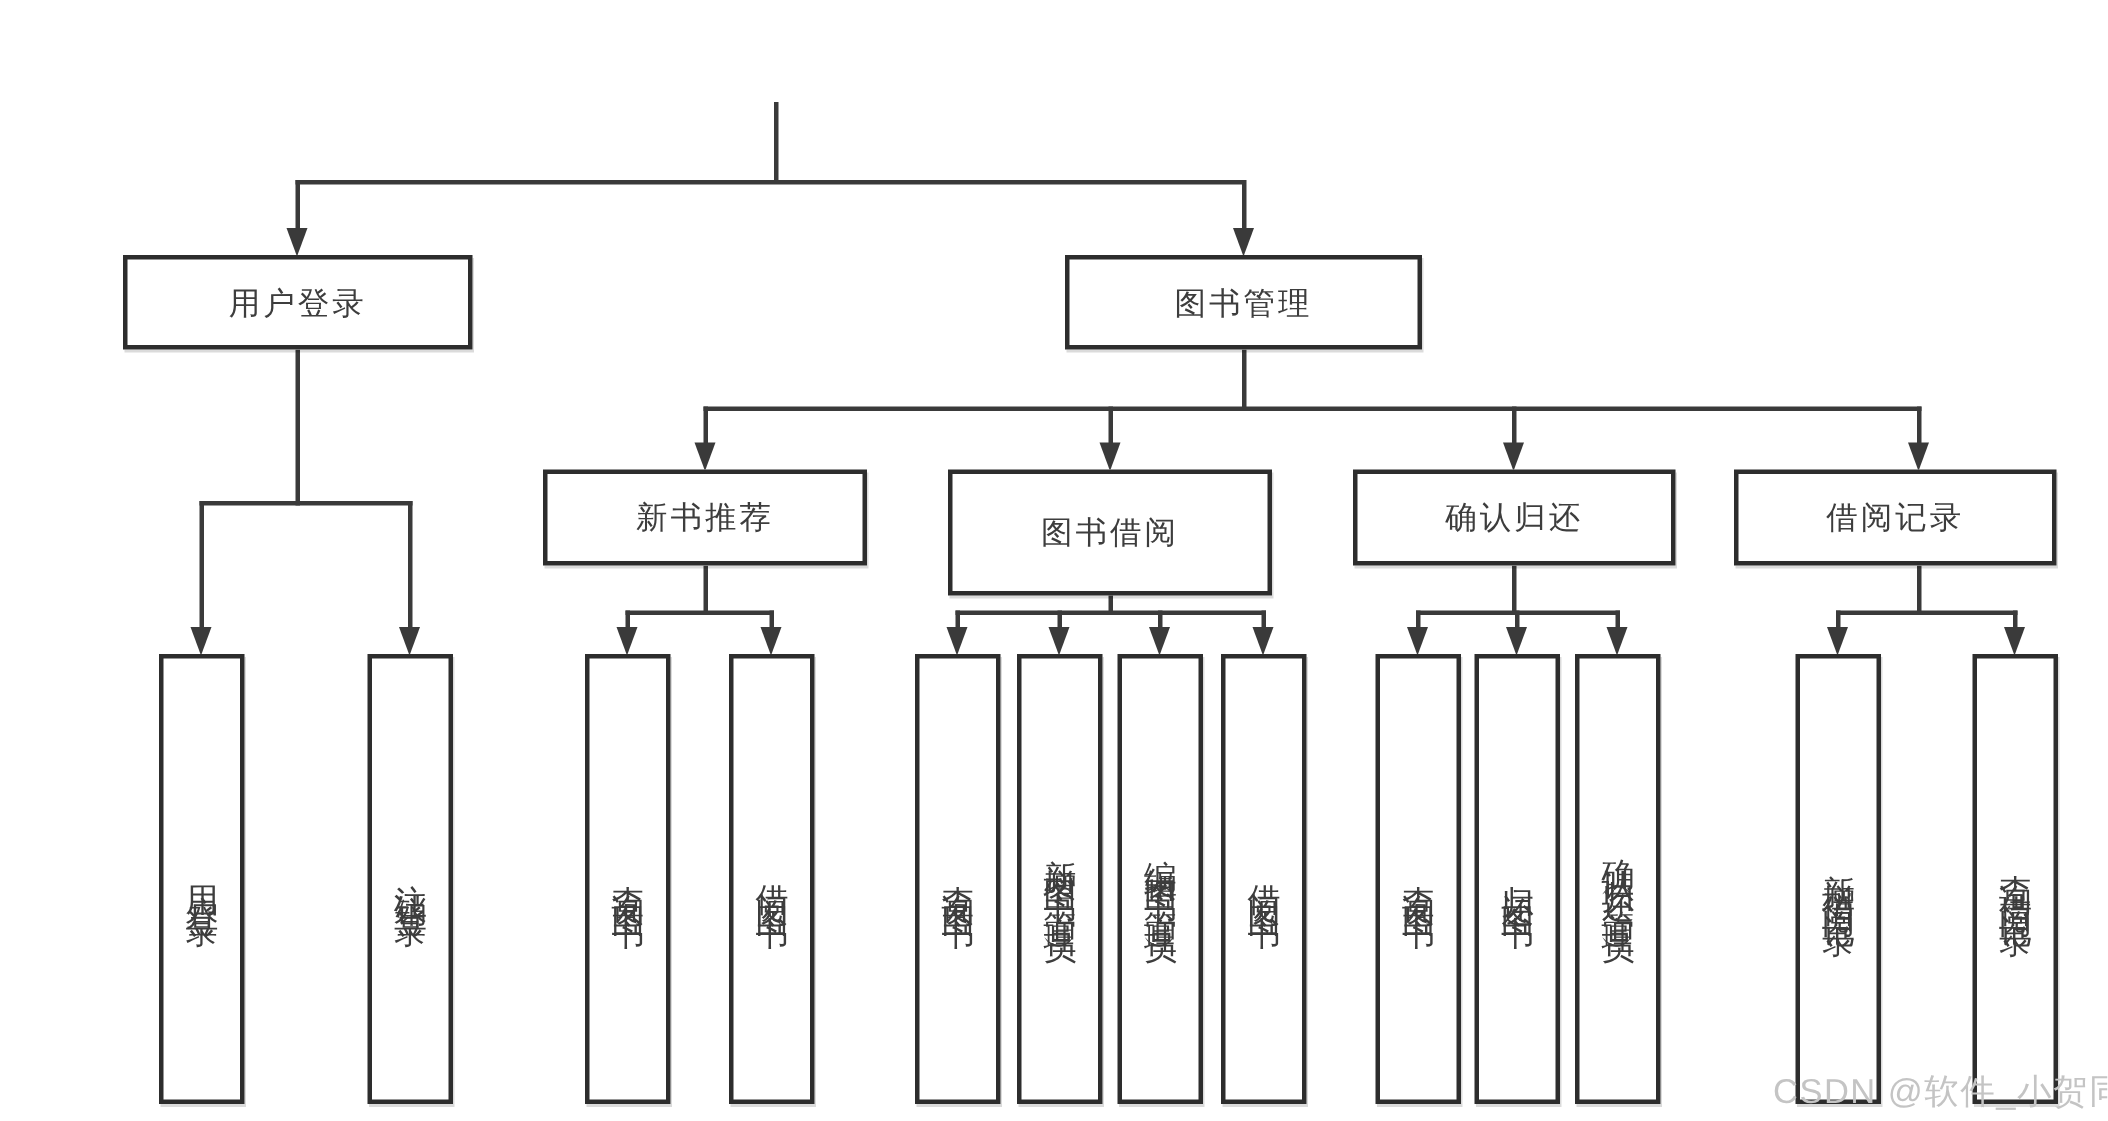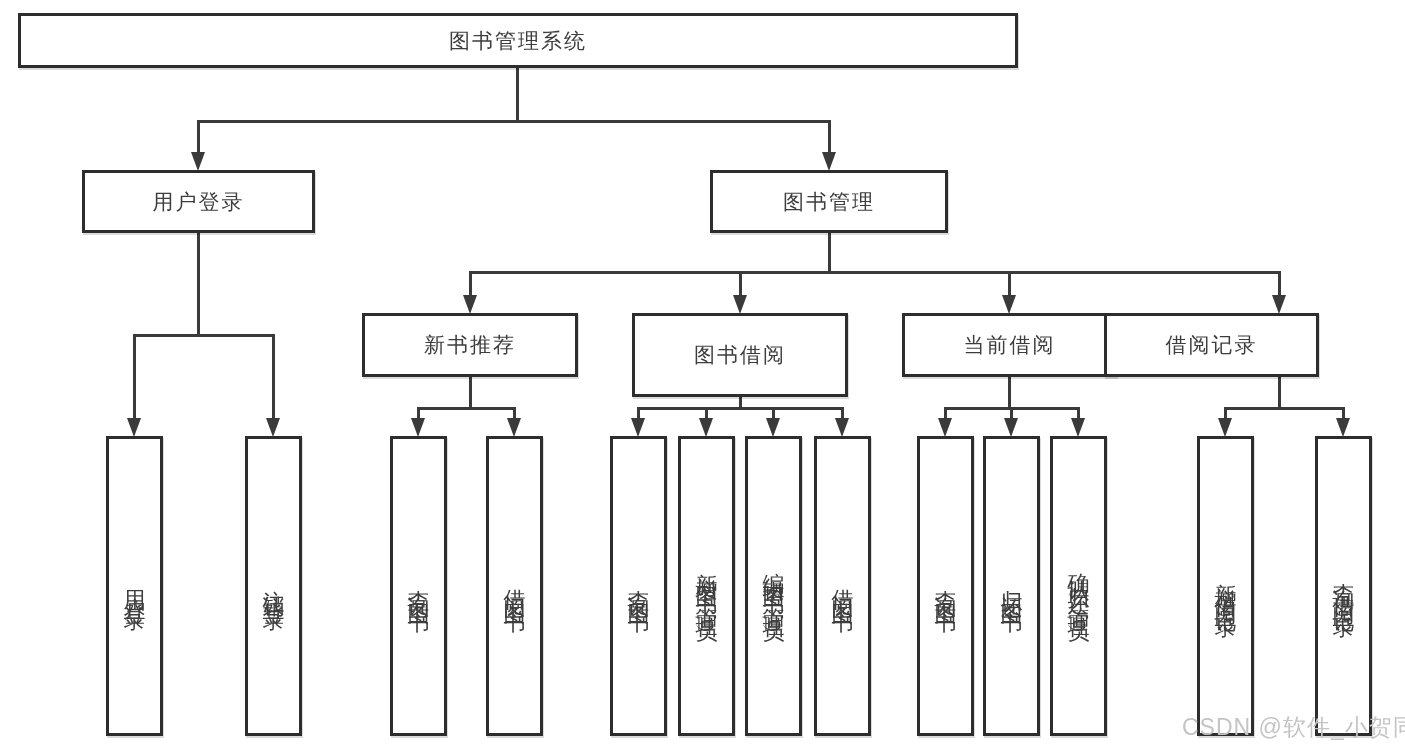--- a/index.html
+++ b/index.html
@@ -132,41 +132,38 @@
   <div class="v" style="left:1077px;top:407px;height:12px"></div>
   <div class="ah" style="left:1071px;top:418px"></div>
 
   <div class="v" style="left:1278px;top:377px;height:32px"></div>
   <div class="h" style="left:1224px;top:407px;width:121px"></div>
   <div class="v" style="left:1224px;top:407px;height:12px"></div>
   <div class="ah" style="left:1218px;top:418px"></div>
   <div class="v" style="left:1342px;top:407px;height:12px"></div>
   <div class="ah" style="left:1336px;top:418px"></div>
 
-  <div class="box" style="left:18px;top:13px;width:1000px;height:55px">
-    <span class="hlabel">图书管理系统</span>
-  </div>
 
   <div class="box" style="left:82px;top:170px;width:233px;height:63px">
     <span class="hlabel">用户登录</span>
   </div>
   <div class="box" style="left:710px;top:170px;width:238px;height:63px">
     <span class="hlabel">图书管理</span>
   </div>
 
   <div class="box" style="left:362px;top:313px;width:216px;height:64px">
     <span class="hlabel">新书推荐</span>
   </div>
   <div class="box" style="left:632px;top:313px;width:216px;height:84px">
     <span class="hlabel">图书借阅</span>
   </div>
   <div class="box" style="left:902px;top:313px;width:215px;height:64px">
-    <span class="hlabel">当前借阅</span>
-  </div>
-  <div class="box" style="left:1104px;top:313px;width:215px;height:64px">
+    <span class="hlabel">确认归还</span>
+  </div>
+  <div class="box" style="left:1156px;top:313px;width:215px;height:64px">
     <span class="hlabel">借阅记录</span>
   </div>
 
   <div class="box leaf" style="left:106px">
     <span class="vt">用户登录</span>
   </div>
   <div class="box leaf" style="left:245px">
     <span class="vt">注销登录</span>
   </div>
 

